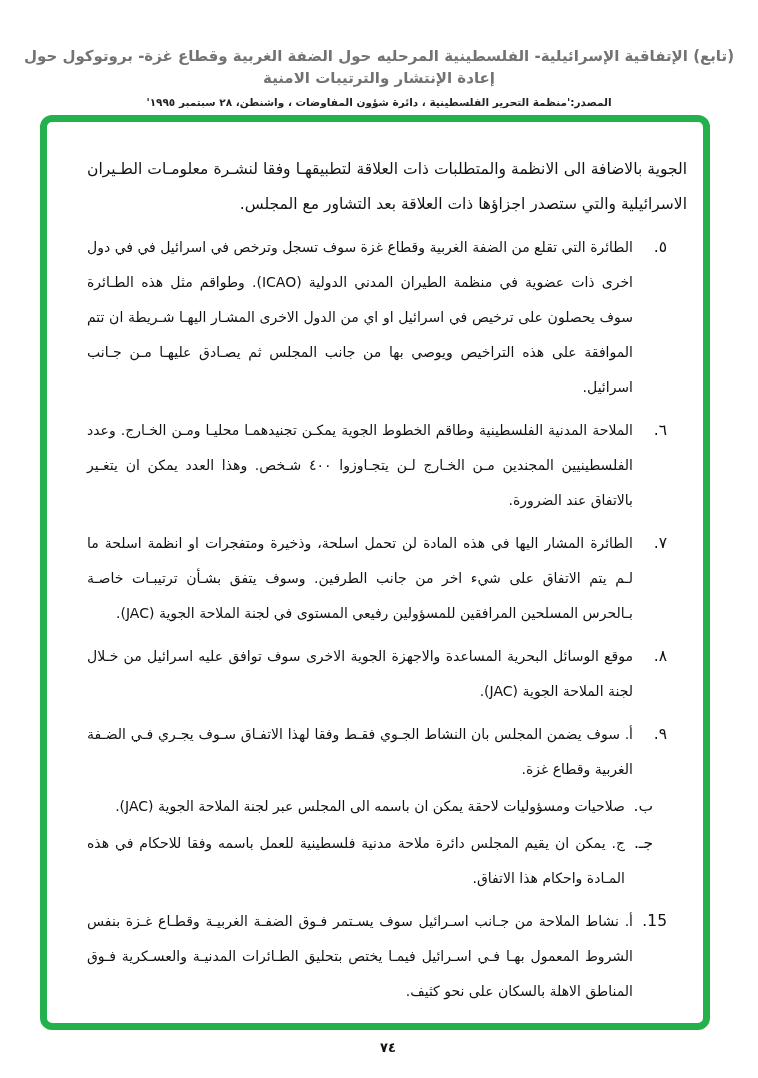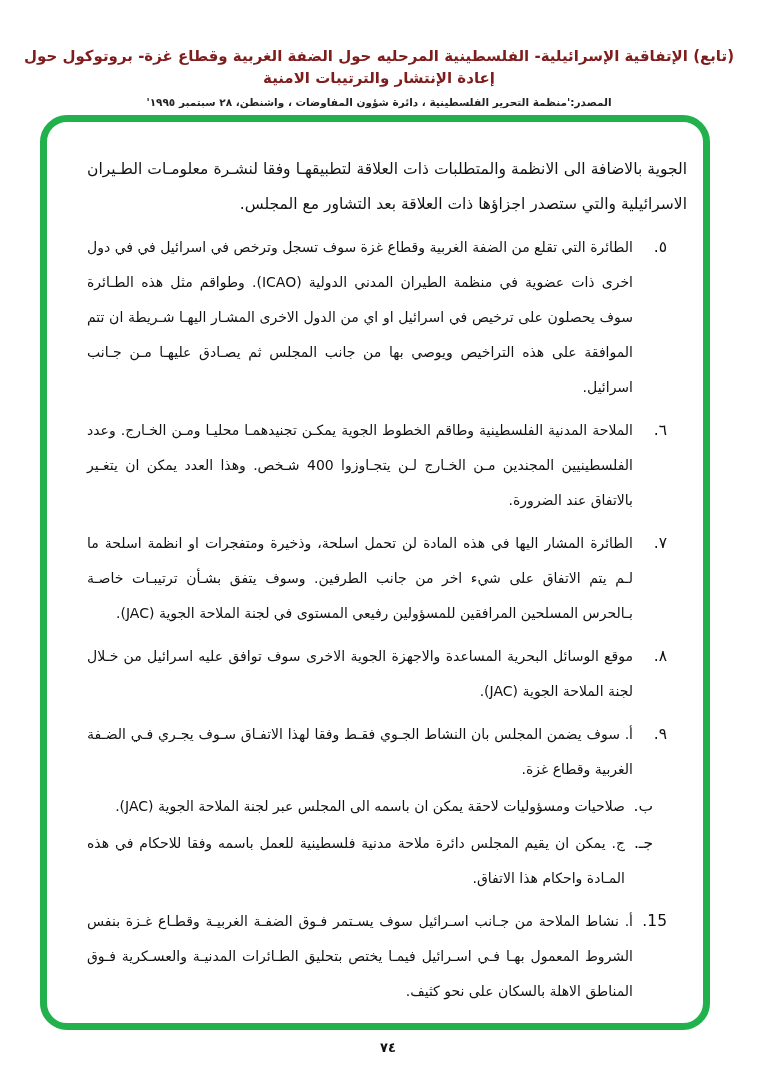--- a/index.html
+++ b/index.html
@@ -21,37 +21,37 @@
     position: absolute;
     top: 46px;
     right: 8px;
     left: 8px;
     text-align: center;
   }
   .doc-title {
     font-size: 15px;
     font-weight: bold;
     line-height: 1.45;
-    color: #7f1d1d;
+    color: #737373;
   }
   .doc-source {
     margin-top: 6px;
     font-size: 10.5px;
     font-weight: bold;
     color: #222222;
   }
   .frame {
     position: absolute;
     top: 115px;
     left: 40px;
     width: 670px;
     height: 915px;
     box-sizing: border-box;
     border: 7px solid #22b14c;
-    border-radius: 27px;
+    border-radius: 12px;
     padding: 30px 16px 0 40px;
   }
   .intro {
     margin: 0;
     font-size: 15.5px;
     line-height: 35px;
     text-align: justify;
   }
   .item {
     display: flex;
@@ -106,21 +106,21 @@
 
     <p class="intro">الجوية بالاضافة الى الانظمة والمتطلبات ذات العلاقة لتطبيقهـا وفقا لنشـرة معلومـات الطـيران الاسرائيلية والتي ستصدر اجزاؤها ذات العلاقة بعد التشاور مع المجلس.</p>
 
     <div class="item">
       <span class="num">٥.</span>
       <p class="txt">الطائرة التي تقلع من الضفة الغربية وقطاع غزة سوف تسجل وترخص في اسرائيل في في دول اخرى ذات عضوية في منظمة الطيران المدني الدولية (ICAO). وطواقم مثل هذه الطـائرة سوف يحصلون على ترخيص في اسرائيل او اي من الدول الاخرى المشـار اليهـا شـريطة ان تتم الموافقة على هذه التراخيص ويوصي بها من جانب المجلس ثم يصـادق عليهـا مـن جـانب اسرائيل.</p>
     </div>
 
     <div class="item">
       <span class="num">٦.</span>
-      <p class="txt">الملاحة المدنية الفلسطينية وطاقم الخطوط الجوية يمكـن تجنيدهمـا محليـا ومـن الخـارج. وعدد الفلسطينيين المجندين مـن الخـارج لـن يتجـاوزوا 400 شـخص. وهذا العدد يمكن ان يتغـير بالاتفاق عند الضرورة.</p>
+      <p class="txt">الملاحة المدنية الفلسطينية وطاقم الخطوط الجوية يمكـن تجنيدهمـا محليـا ومـن الخـارج. وعدد الفلسطينيين المجندين مـن الخـارج لـن يتجـاوزوا ٤٠٠ شـخص. وهذا العدد يمكن ان يتغـير بالاتفاق عند الضرورة.</p>
     </div>
 
     <div class="item">
       <span class="num">٧.</span>
       <p class="txt">الطائرة المشار اليها في هذه المادة لن تحمل اسلحة، وذخيرة ومتفجرات او انظمة اسلحة ما لـم يتم الاتفاق على شيء اخر من جانب الطرفين. وسوف يتفق بشـأن ترتيبـات خاصـة بـالحرس المسلحين المرافقين للمسؤولين رفيعي المستوى في لجنة الملاحة الجوية (JAC).</p>
     </div>
 
     <div class="item">
       <span class="num">٨.</span>
       <p class="txt">موقع الوسائل البحرية المساعدة والاجهزة الجوية الاخرى سوف توافق عليه اسرائيل من خـلال لجنة الملاحة الجوية (JAC).</p>

